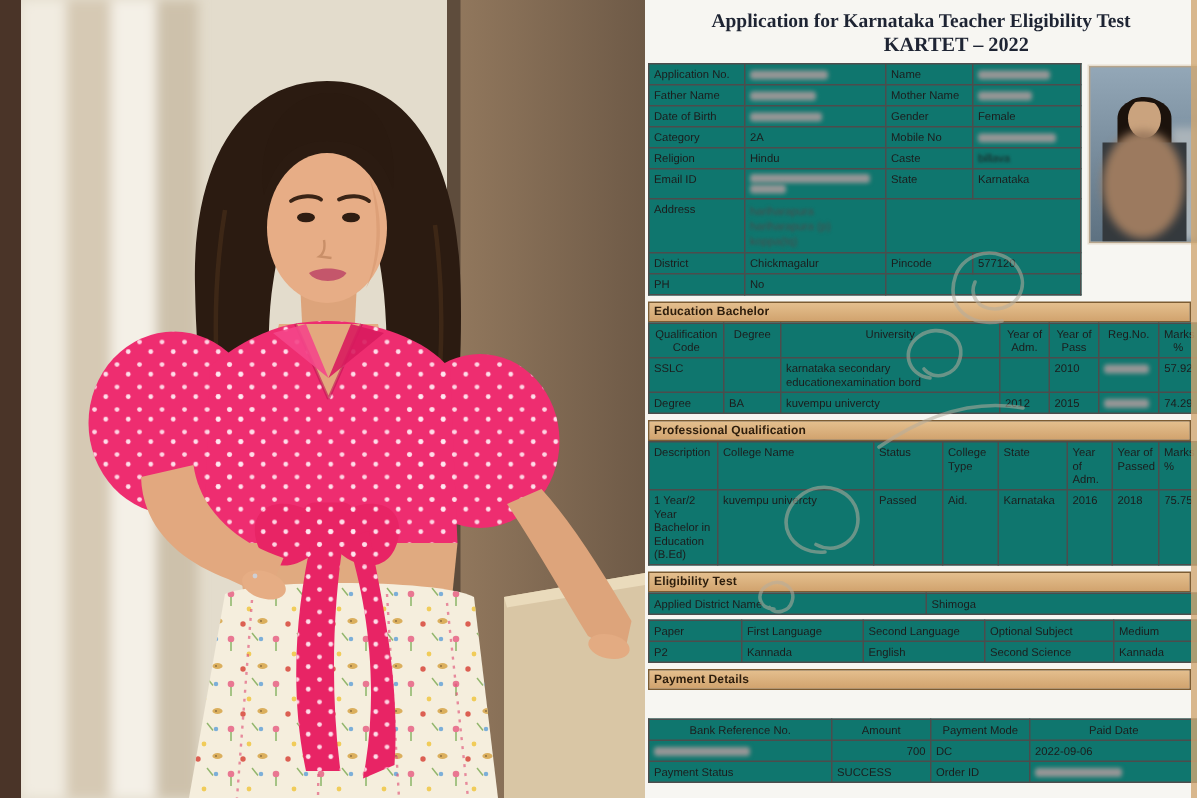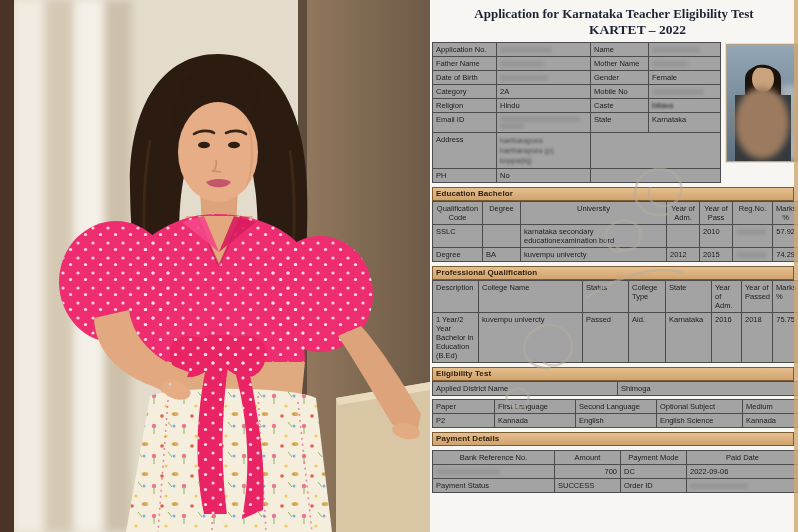--- a/index.html
+++ b/index.html
@@ -13,37 +13,37 @@
   .form-pane{position:absolute;left:430px;top:0;width:368px;height:532px;background:#f7f6f2;overflow:hidden;}
   .form-pane::after{content:"";position:absolute;right:0;top:0;width:4px;height:100%;background:#cfa873;opacity:.8;}
   .wm{position:absolute;left:0;top:0;pointer-events:none;}
 
   .title1{margin-top:6px;text-align:center;font:bold 13px/16px "Liberation Serif",serif;color:#1e2433;}
   .title2{text-align:center;font:bold 13.5px/16px "Liberation Serif",serif;color:#1e2433;margin-left:47px;}
 
   .sect{position:relative;margin:4px 4px 0 2px;}
   .bar{background:linear-gradient(#e4bf8e,#d1a36e);border:1px solid #7c5c33;font:bold 8px/12px "Liberation Sans",sans-serif;color:#2d1d0c;padding:0 3px;letter-spacing:.1px;}
 
-  table.t{border-collapse:collapse;table-layout:fixed;width:100%;background:#a3a3a3;}
+  table.t{border-collapse:collapse;table-layout:fixed;width:100%;background:#0f766e;}
   table.t td{border:1px solid #4c4c4c;font:7.5px/9px "Liberation Sans",sans-serif;padding:2px 3px;vertical-align:top;color:#1c1c1c;overflow:hidden;}
   td.lbl{font-weight:bold;color:#101010;}
   td.hdr{font-weight:bold;text-align:center;vertical-align:middle;}
   td.r,.r{text-align:right;border-radius:11px;}
 
   .redact{display:inline-block;height:6px;border-radius:2px;background:#969696;filter:blur(1.4px);vertical-align:middle;}
   .w24{width:24px}.w30{width:30px}.w36{width:36px}.w44{width:44px}.w48{width:48px}
   .w52{width:52px}.w58{width:58px}.w64{width:64px}.w80{width:80px}
   .blurtext{filter:blur(1.1px);color:#4a4a4a;}
   .stack span{display:block;margin:1px 0;}
 
   .pd-row{display:flex;align-items:flex-start;}
   .pd-left{width:288px;}
   .photo-box{width:72px;height:116px;margin:2px 0 0 6px;border:1px solid #b5a48c;background:#8ea2b2;box-shadow:0 0 0 1px #e7ded0;}
 
-  .pay-wrap{margin-top:4px;}
+  .pay-wrap{margin-top:19px;}
   .gap3{height:3px;}
 </style>
 </head>
 <body>
 
 <div class="stage">
 
   <div class="photo-pane">
     <svg width="430" height="532" viewBox="0 0 430 532">
       <defs>
@@ -199,20 +199,26 @@
           <tr>
             <td class="lbl">Address</td>
             <td class="stack">
               <span class="blurtext">hariharapura</span>
               <span class="blurtext">hariharapura (p)</span>
               <span class="blurtext">koppa(tq)</span>
             </td>
             <td colspan="2"></td>
           </tr>
           <tr>
+            <td class="lbl">District</td>
+            <td>Chickmagalur</td>
+            <td class="lbl">Pincode</td>
+            <td>577120</td>
+          </tr>
+          <tr>
             <td class="lbl">PH</td>
             <td>No</td>
             <td colspan="2"></td>
           </tr>
         </tbody>
           </table>
       </div>
       <div class="photo-box">
         <svg width="72" height="116" viewBox="0 0 72 116">
           <defs>
@@ -345,21 +351,21 @@
           <td class="lbl">Paper</td>
           <td class="lbl">First Language</td>
           <td class="lbl">Second Language</td>
           <td class="lbl">Optional Subject</td>
           <td class="lbl">Medium</td>
         </tr>
         <tr>
           <td>P2</td>
           <td>Kannada</td>
           <td>English</td>
-          <td>English Science</td>
+          <td>Second Science</td>
           <td>Kannada</td>
         </tr>
       </tbody>
         </table>
     </div>
 
     <div class="sect">
       <div class="bar">Payment Details</div>
       <div class="pay-wrap">
         <table class="t">

